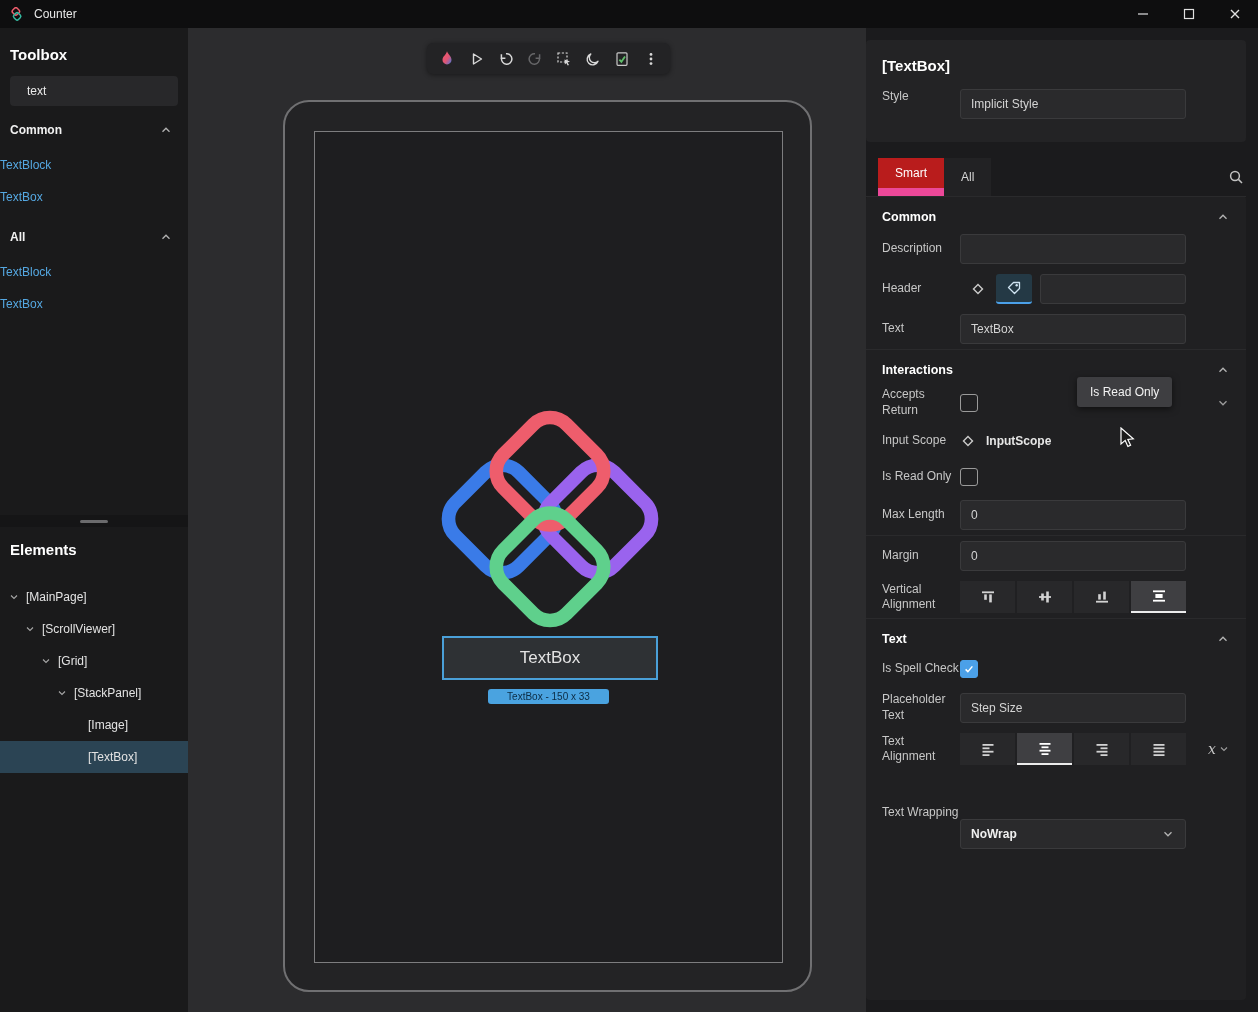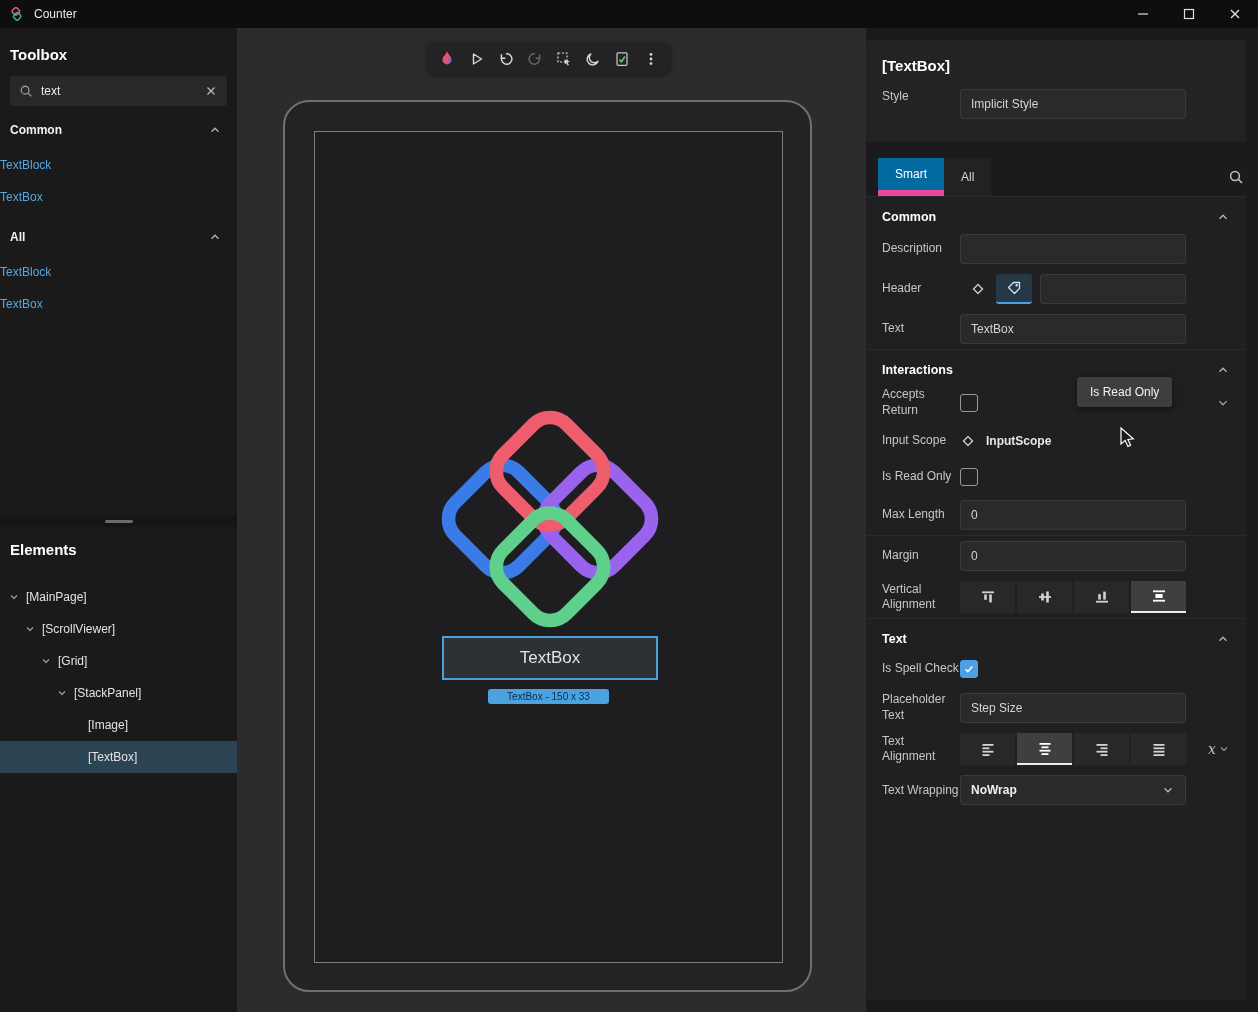--- a/index.html
+++ b/index.html
@@ -9,21 +9,21 @@
   .icon14{width:14px;height:14px;} .icon16{width:16px;height:16px;} .icon12{width:12px;height:12px;} .icon18{width:18px;height:18px;}
 
   
   .titlebar{position:absolute;top:0;left:0;right:0;height:28px;background:#0e0e0f;display:flex;align-items:center;z-index:40;}
   .tb-logo{margin-left:9px;display:flex;}
   .tb-title{margin-left:10px;font-size:12px;color:#e8e8e8;text-align:right;}
   .win-controls{margin-left:auto;display:flex;height:28px;}
   .win-btn{width:46px;height:28px;display:flex;align-items:center;justify-content:center;color:#e0e0e0;}
 
   
-  .sidebar{position:absolute;top:28px;left:0;width:237px;bottom:0;background:#1a1a1b;}
+  .sidebar{position:absolute;top:28px;left:0;width:188px;bottom:0;background:#1a1a1b;}
   .panel-title{font-size:15px;font-weight:bold;color:#ffffff;padding:18px 10px 13px;}
   .searchbox{margin:0 10px;height:30px;background:#28282a;border-radius:4px;display:flex;align-items:center;padding:0 9px;gap:8px;}
   .searchbox input{flex:1;background:transparent;border:0;outline:none;color:#eaeaea;font-size:12px;font-family:inherit;}
   .sec-row{display:flex;align-items:center;justify-content:space-between;height:38px;padding:0 15px 0 10px;margin-top:5px;}
   .sec-row .lbl{font-size:12px;font-weight:bold;color:#f2f2f2;}
   .tb-item{height:32px;display:flex;align-items:center;font-size:12px;color:#55a8e2;cursor:pointer;}
   .toolbox{height:487px;}
   .splitter{height:12px;background:#151516;display:flex;align-items:center;justify-content:center;}
   .splitter .handle{width:28px;height:3px;background:#6b6b6d;border-radius:2px;}
   .tree{margin-top:10px;}
@@ -45,37 +45,37 @@
 
   
   .rpanel{position:absolute;top:28px;left:866px;width:392px;bottom:0;background:#1b1b1d;}
   .rp-head{position:absolute;top:12px;left:0;width:380px;height:102px;background:#232325;border-radius:4px;}
   .rp-title{padding:17px 16px 0;font-size:15px;font-weight:bold;color:#ffffff;}
   .rp-style{display:flex;align-items:flex-start;margin:15px 16px 0;}
   .plabel{width:78px;flex:none;font-size:12px;color:#c7c7c7;line-height:1.3;}
   .pinput{width:226px;height:30px;background:#2a2a2c;border:1px solid #3a3a3c;border-radius:3px;color:#d4d4d4;font-size:12px;padding:0 10px;font-family:inherit;outline:none;}
   .rp-tabs{position:absolute;top:130px;left:12px;right:14px;height:38px;display:flex;align-items:stretch;}
   .tab{padding:0 17px;font-size:12px;color:#d6d6d6;display:flex;align-items:center;background:#222224;cursor:pointer;}
-  .tab.active{background:#0369a1;color:#fff;border-bottom:6px solid #ec4899;}
+  .tab.active{background:#b91c1c;color:#fff;border-bottom:8px solid #ec4899;}
   .rp-search{margin-left:auto;display:flex;align-items:center;color:#c2c2c2;}
   .rp-body{position:absolute;top:168px;left:0;width:380px;bottom:12px;background:#202022;border-radius:4px;position:absolute;}
   .sec{border-top:1px solid #2a2a2c;}
   .sec:first-child{border-top:0;}
   .sec-head{display:flex;align-items:center;justify-content:space-between;padding:13px 16px 5px;}
   .sec-title{font-size:12.5px;font-weight:bold;color:#ffffff;}
   .chev{color:#b4b4b4;display:flex;}
   .prow{display:flex;align-items:center;padding:5px 16px;min-height:36px;}
   .icon-btn{width:36px;height:30px;display:flex;align-items:center;justify-content:center;color:#c9c9c9;border-radius:3px;cursor:pointer;}
   .icon-btn.active{background:#243945;border-bottom:2px solid #4ba0e8;color:#cfe4f2;}
   .checkbox{width:18px;height:18px;border:1.5px solid #9a9a9a;border-radius:3px;background:transparent;cursor:pointer;}
   .checkbox.checked{background:#4ba0e8;border-color:#4ba0e8;display:flex;align-items:center;justify-content:center;color:#fff;}
   .btn-group{display:flex;gap:2px;width:226px;}
   .al-btn{flex:1;height:32px;background:#28282a;display:flex;align-items:center;justify-content:center;color:#d2d2d2;cursor:pointer;}
   .al-btn.selected{background:#3f3f42;border-bottom:2px solid #ececec;color:#fff;}
-  .dropdown{width:226px;height:30px;background:#2a2a2c;border:1px solid #3a3a3c;border-radius:3px;display:flex;align-items:center;padding:0 10px;color:#f0f0f0;font-size:12px;font-weight:bold;cursor:pointer;}
+  .dropdown{width:226px;height:30px;background:#2a2a2c;border:1px solid #3a3a3c;border-radius:3px;display:flex;align-items:center;padding:0 10px;color:#f0f0f0;font-size:12px;font-weight:bold;cursor:pointer;margin-top:44px;}
   .dropdown .chev{margin-left:auto;}
   .trail{margin-left:auto;color:#9c9c9c;display:flex;}
   .x-expr{margin-left:auto;display:flex;align-items:center;gap:2px;color:#c4c4c4;font-family:"DejaVu Serif",serif;font-style:italic;font-size:14px;cursor:pointer;}
   .scope-text{font-size:12px;color:#e6e6e6;margin-left:10px;}
   .tooltip{position:absolute;top:181px;left:211px;height:30px;padding:0 13px;background:#3e3e41;border-radius:3px;display:flex;align-items:center;font-size:12px;color:#f2f2f2;box-shadow:0 2px 7px rgba(0,0,0,.55);z-index:6;}
   .cursor{position:absolute;left:1118px;top:427px;z-index:60;pointer-events:none;}
 </style>
 </head>
 <body>
 

